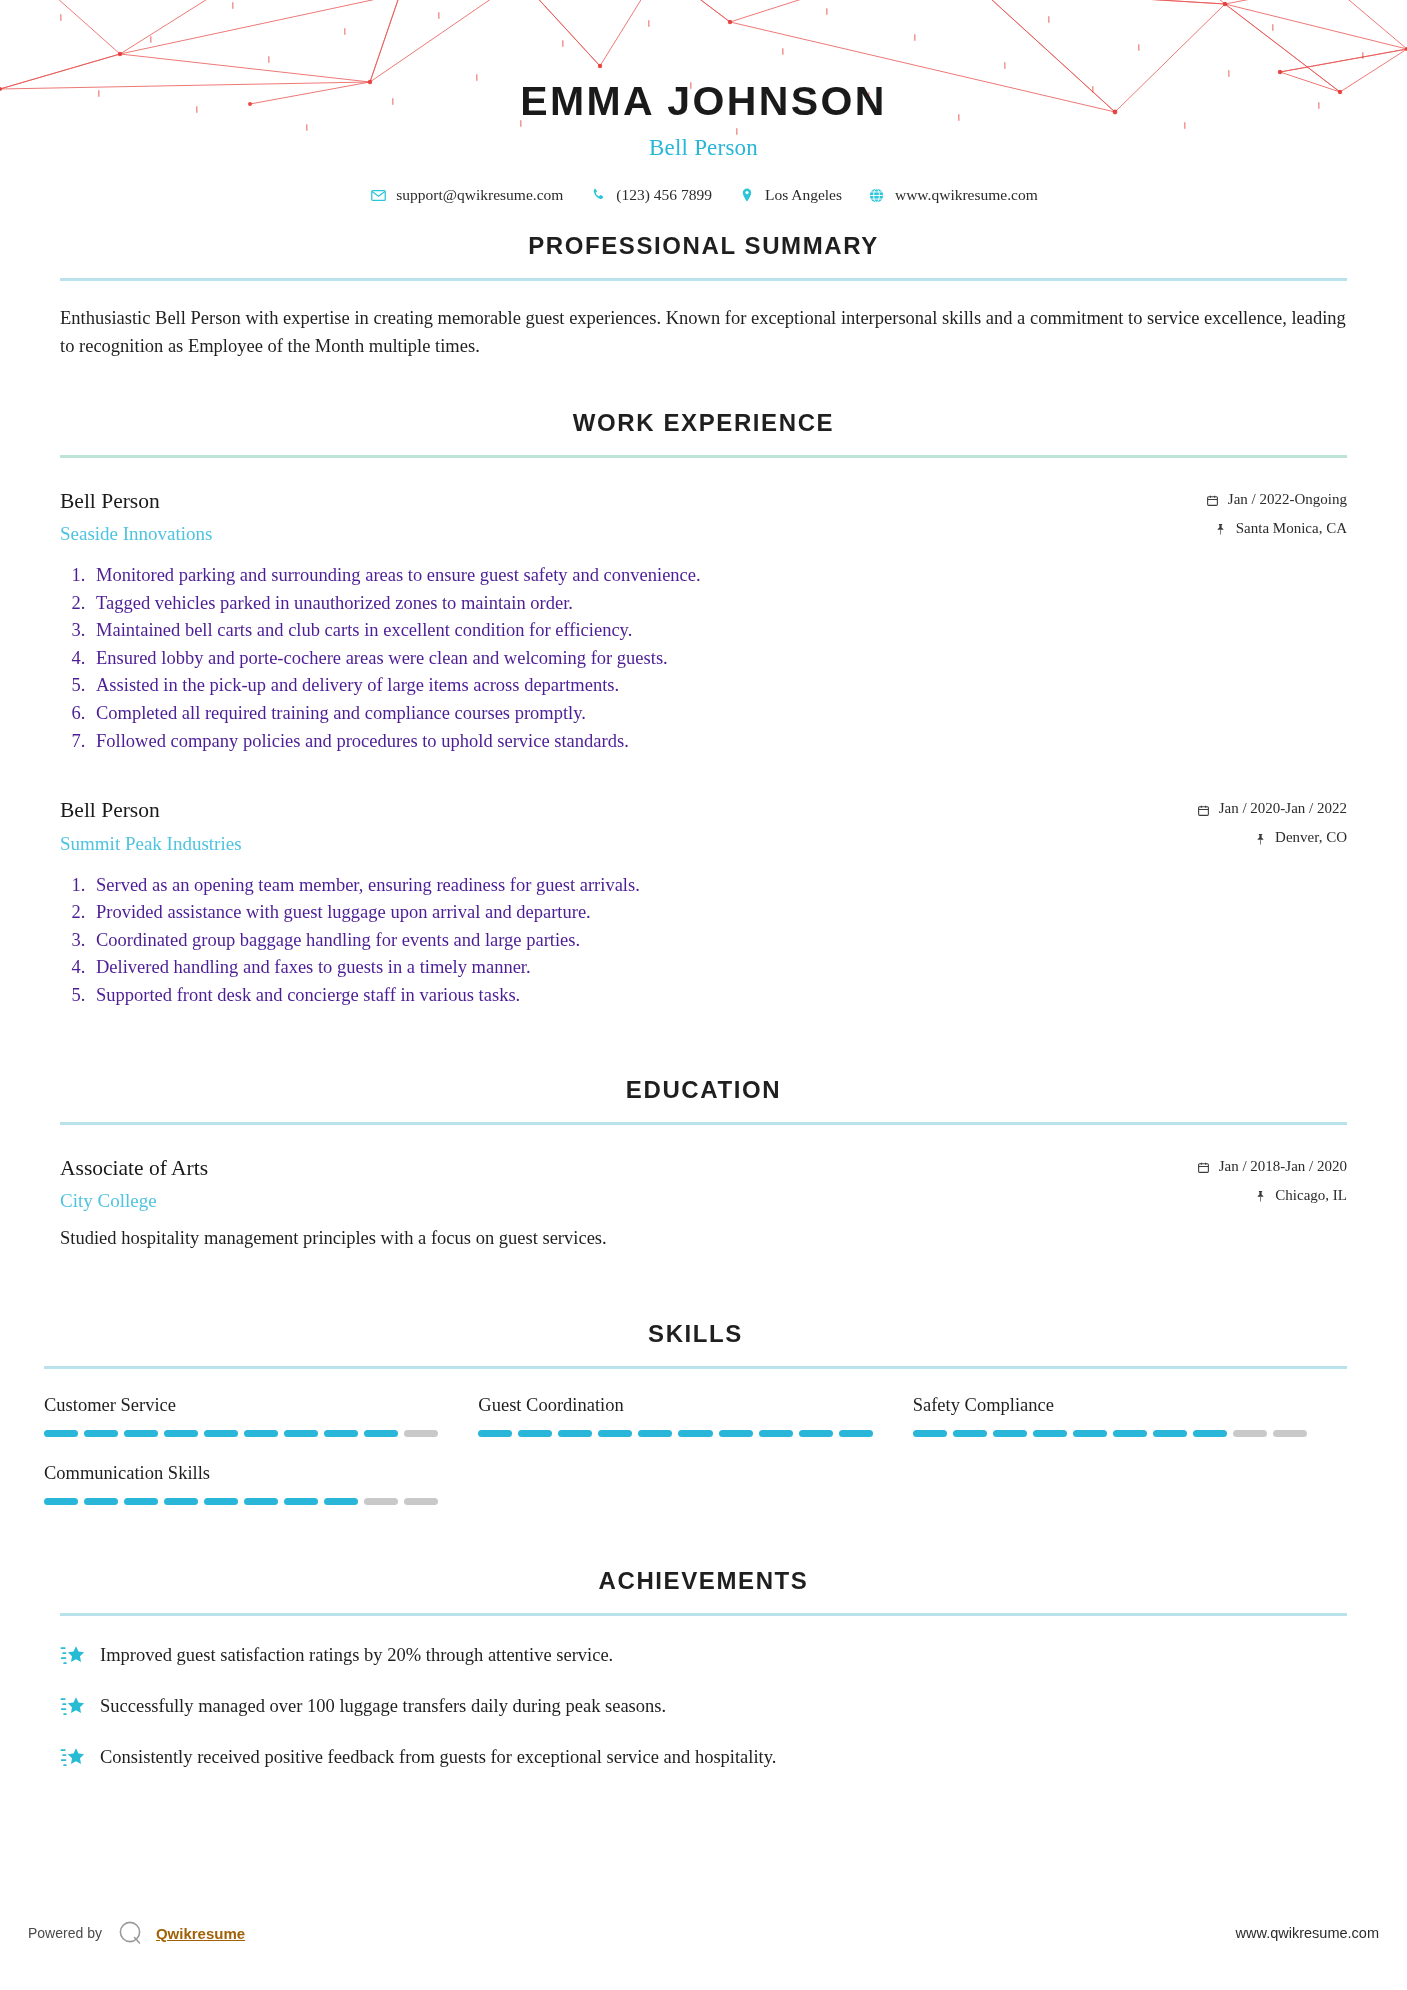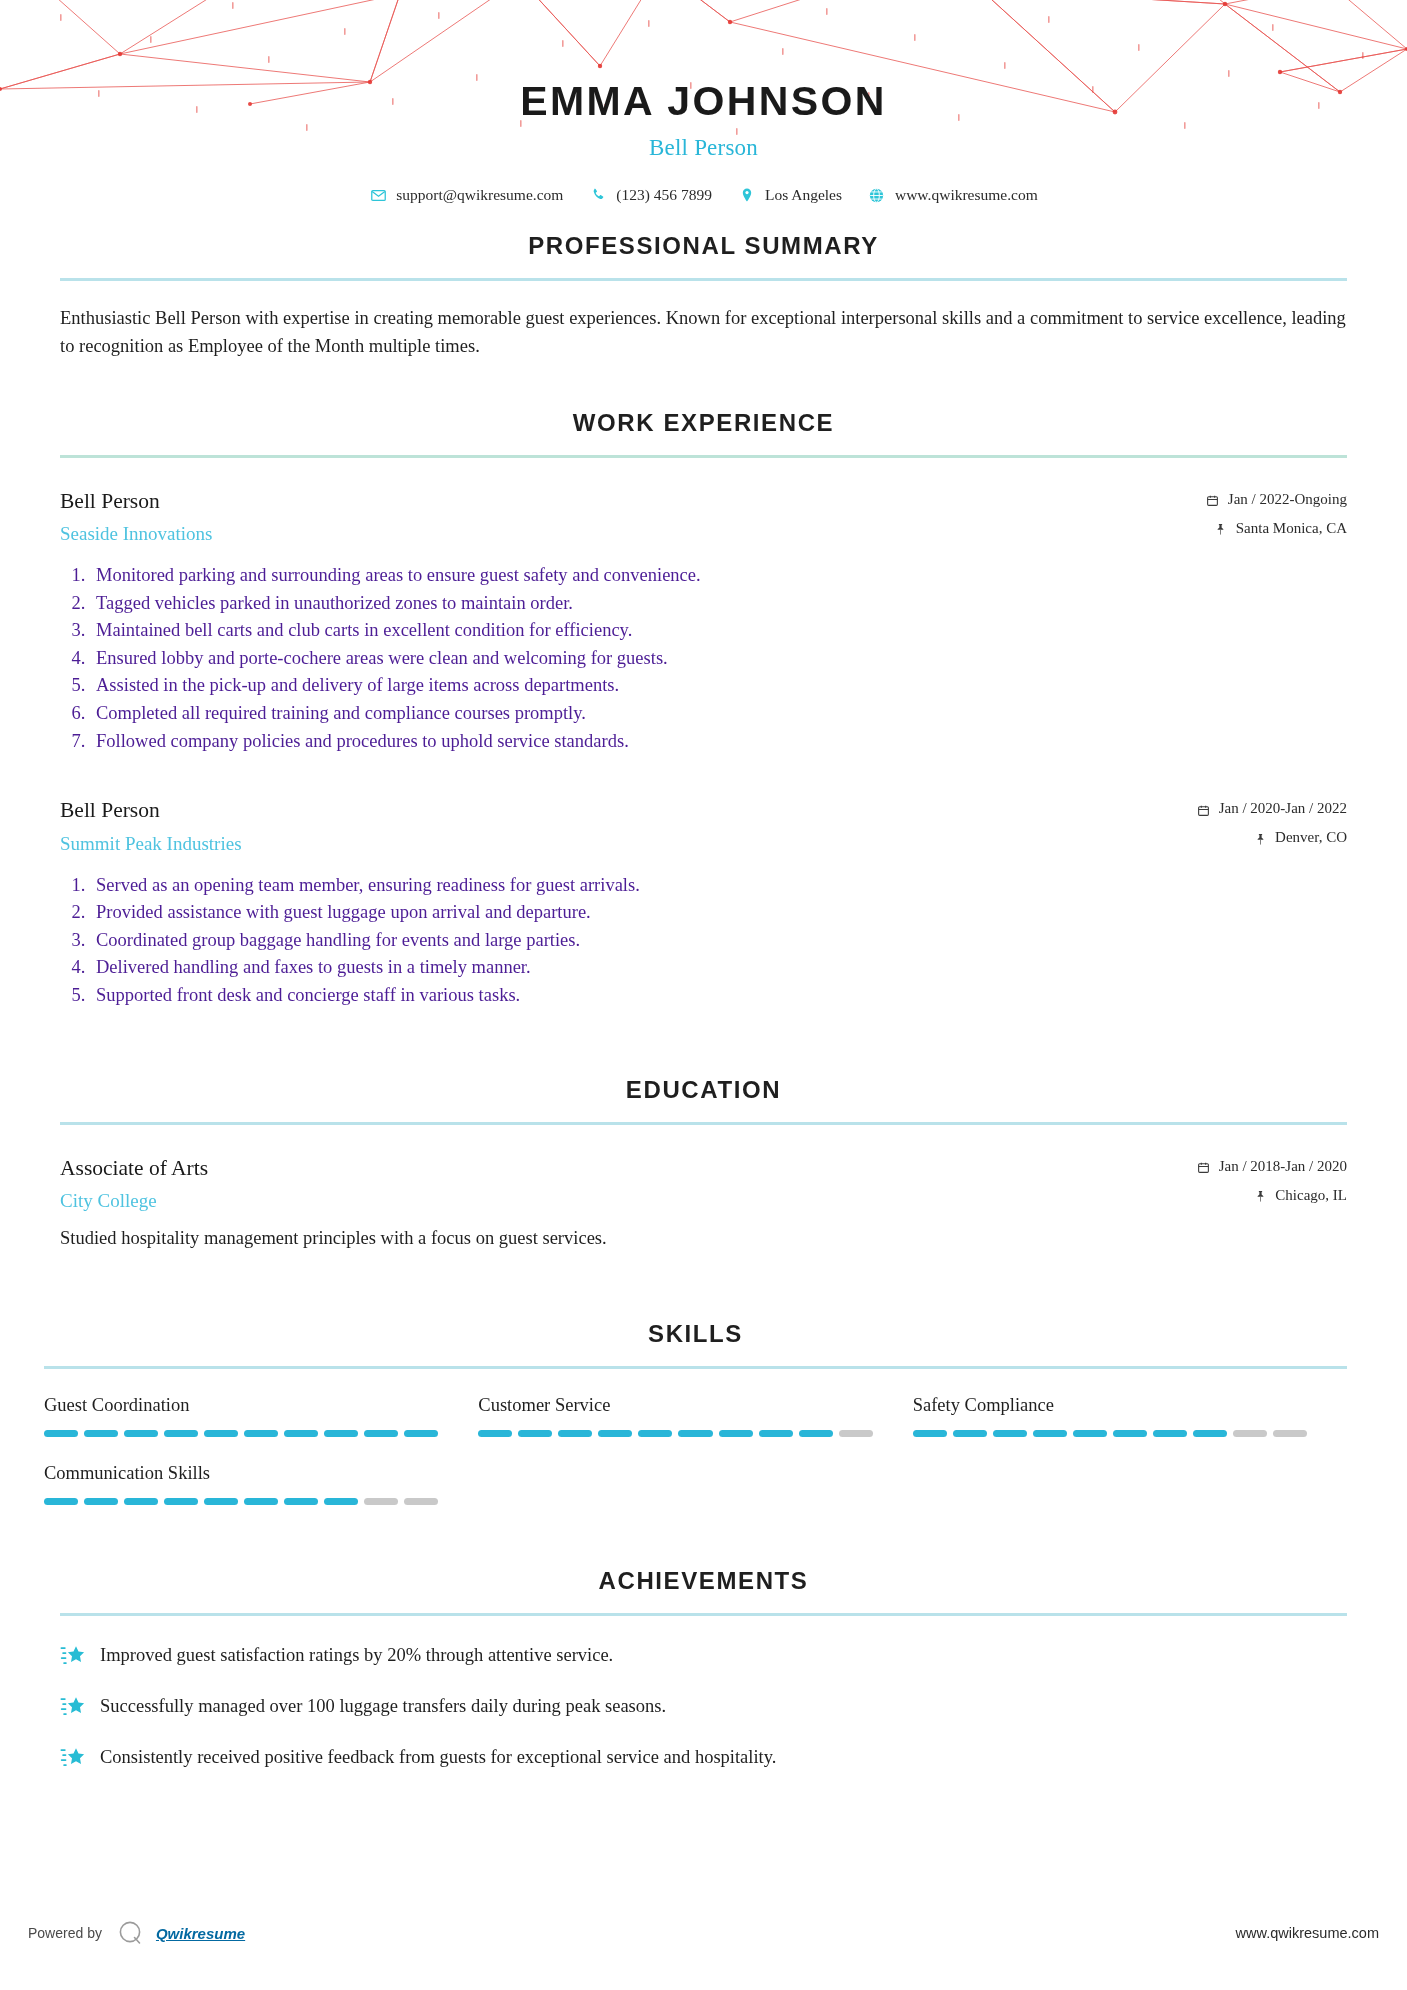--- a/index.html
+++ b/index.html
@@ -219,24 +219,23 @@
     font-size: 14px;
     color: #4a4a4a;
   }
   .powered .qlogo {
     width: 30px; height: 30px;
     margin: 0 10px 0 14px;
     color: #9b9b9b;
   }
   .powered .brand {
     font-size: 15px;
-    color: #0369a1;
+    color: #a16207;
     text-decoration: underline;
     font-weight: 600;
-    font-style: italic;
   }
   .footer-url {
     font-size: 14.5px;
     color: #2b2b2b;
   }
 </style>
 </head>
 <body>
 
 <div class="page">
@@ -489,47 +488,47 @@
       <p class="edu-desc">Studied hospitality management principles with a focus on guest services.</p>
     </div>
   </div>
 
   <div class="section" style="margin-top:67px;padding-left:44px;">
     <div class="sec-title">SKILLS</div>
     <div class="sec-rule"></div>
 
     <div class="skills-grid">
       <div class="skill">
+        <div class="skill-name">Customer Service</div>
+        <div class="skill-bar">
+            <span class="seg on"></span>
+            <span class="seg on"></span>
+            <span class="seg on"></span>
+            <span class="seg on"></span>
+            <span class="seg on"></span>
+            <span class="seg on"></span>
+            <span class="seg on"></span>
+            <span class="seg on"></span>
+            <span class="seg on"></span>
+            <span class="seg"></span>
+          </div>
+      </div>
+      <div class="skill">
         <div class="skill-name">Guest Coordination</div>
         <div class="skill-bar">
             <span class="seg on"></span>
             <span class="seg on"></span>
             <span class="seg on"></span>
             <span class="seg on"></span>
             <span class="seg on"></span>
             <span class="seg on"></span>
             <span class="seg on"></span>
             <span class="seg on"></span>
             <span class="seg on"></span>
             <span class="seg on"></span>
-          </div>
-      </div>
-      <div class="skill">
-        <div class="skill-name">Customer Service</div>
-        <div class="skill-bar">
-            <span class="seg on"></span>
-            <span class="seg on"></span>
-            <span class="seg on"></span>
-            <span class="seg on"></span>
-            <span class="seg on"></span>
-            <span class="seg on"></span>
-            <span class="seg on"></span>
-            <span class="seg on"></span>
-            <span class="seg on"></span>
-            <span class="seg"></span>
           </div>
       </div>
       <div class="skill">
         <div class="skill-name">Safety Compliance</div>
         <div class="skill-bar">
             <span class="seg on"></span>
             <span class="seg on"></span>
             <span class="seg on"></span>
             <span class="seg on"></span>
             <span class="seg on"></span>

